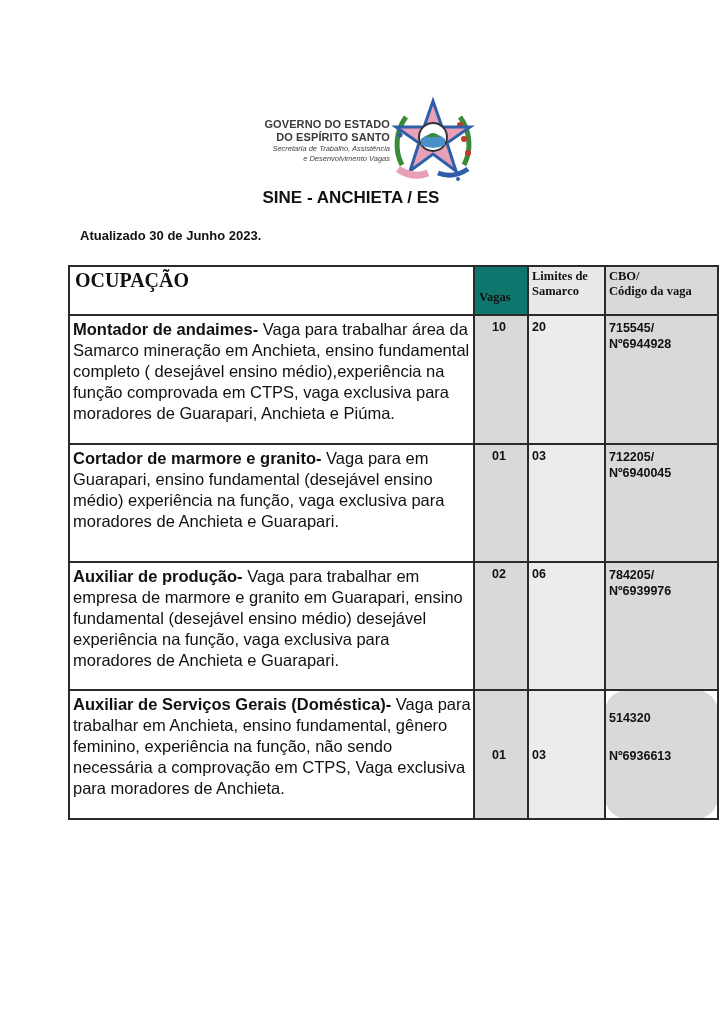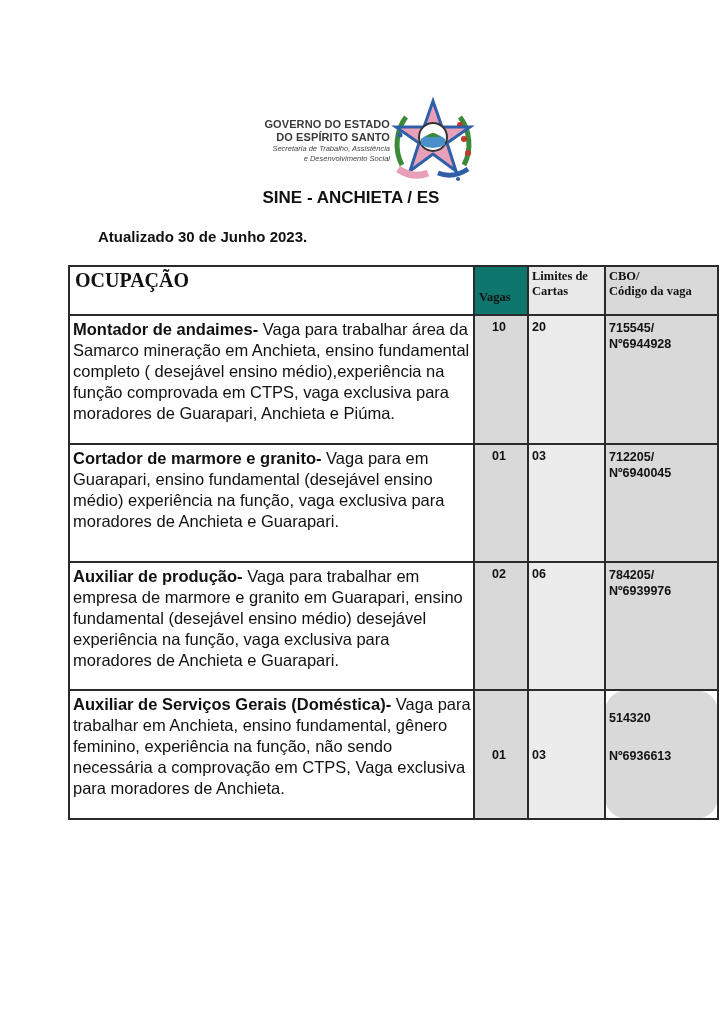--- a/index.html
+++ b/index.html
@@ -3,21 +3,21 @@
 <meta charset="utf-8">
 <style>
   html, body { margin: 0; padding: 0; background: #ffffff; }
   body { width: 724px; height: 1024px; position: relative; overflow: hidden; font-family: "Liberation Sans", sans-serif; color: #111; }
   .header-block { position: absolute; left: 248px; top: 118px; width: 142px; text-align: right; }
   .gov-line { font-weight: bold; font-size: 11px; line-height: 13px; color: #3a3a3a; letter-spacing: 0.1px; }
   .sec-line { font-style: italic; font-size: 7.5px; line-height: 10px; color: #444; }
   .emblem { position: absolute; left: 388px; top: 95px; width: 90px; height: 90px; }
   .title { position: absolute; left: 0; width: 724px; top: 188px; text-align: center; font-weight: bold; font-size: 17px; padding-left: 0; }
   .title span { position: relative; left: -11px; }
-  .updated { position: absolute; left: 98px; top: 228px; font-weight: bold; font-size: 15px; }
+  .updated { position: absolute; left: 80px; top: 228px; font-weight: bold; font-size: 13px; }
   table { position: absolute; left: 68px; top: 265px; border-collapse: collapse; width: 649px; table-layout: fixed; }
   td, th { border: 2px solid #2a2a2a; vertical-align: top; padding: 0; }
   col.c1 { width: 405px; } col.c2 { width: 54px; } col.c3 { width: 77px; } col.c4 { width: 113px; }
   th { font-family: "Liberation Serif", serif; font-weight: bold; text-align: left; }
   th.occ { background: #ffffff; font-size: 20px; padding: 2px 5px; height: 43px; }
   th.g1 { background: #0f766e; font-size: 12.5px; vertical-align: middle; padding: 14px 3px 0 4px; }
   th.g2 { background: #e9e9e9; font-size: 12.5px; line-height: 15px; padding: 2px 3px 0 3px; }
   th.g3 { background: #d9d9d9; font-size: 12.5px; line-height: 15px; padding: 2px 12px 0 3px; }
   td.desc { background: #fff; font-size: 16.5px; line-height: 21px; padding: 3px 2px 1px 3px; }
   td.desc b { font-weight: bold; }
@@ -29,21 +29,21 @@
   .cbo-gap { display: block; height: 0; }
   tr.r4 .cbo-gap { height: 19px; }
 </style>
 </head>
 <body>
 
 <div class="header-block">
   <div class="gov-line">GOVERNO DO ESTADO</div>
   <div class="gov-line">DO ESPÍRITO SANTO</div>
   <div class="sec-line">Secretaria de Trabalho, Assistência</div>
-  <div class="sec-line">e Desenvolvimento Social</div>
+  <div class="sec-line">e Desenvolvimento Vagas</div>
 </div>
 
 <svg class="emblem" viewBox="0 0 90 90">
   <path d="M14 70 C6 55 8 35 18 22" stroke="#3a8a3a" stroke-width="5" fill="none"></path>
   <path d="M76 70 C84 55 82 35 72 22" stroke="#3a8a3a" stroke-width="5" fill="none"></path>
   <circle cx="76" cy="44" r="3" fill="#c0392b"></circle>
     <circle cx="72" cy="30" r="3" fill="#c0392b"></circle>
     <circle cx="80" cy="58" r="3" fill="#c0392b"></circle>
   <polygon points="45,6 54,32 82,32 59,48 68,76 45,59 22,76 31,48 8,32 36,32" fill="#e8a0b8" stroke="#2f5fa8" stroke-width="3"></polygon>
   <circle cx="45" cy="42" r="14" fill="#ffffff" stroke="#333" stroke-width="2"></circle>
@@ -64,21 +64,21 @@
       <col class="c2">
       <col class="c3">
       <col class="c4">
     </colgroup>
   <tbody>
       <tr>
     <th class="occ">OCUPAÇÃO</th>
     <th class="g1">Vagas</th>
     <th class="g2">
       <div>Limites de</div>
-      <div>Cartas</div>
+      <div>Samarco</div>
     </th>
     <th class="g3">
       <div>CBO/</div>
       <div>Código da vaga</div>
     </th>
   </tr>
 
   <tr class="r1" style="height:129px">
     <td class="desc"><b>Montador de andaimes-</b><span> Vaga para trabalhar área da Samarco mineração em Anchieta, ensino fundamental completo ( desejável ensino médio),experiência na função comprovada em CTPS, vaga exclusiva para moradores de Guarapari, Anchieta e Piúma.</span></td>
     <td class="v">10</td>

